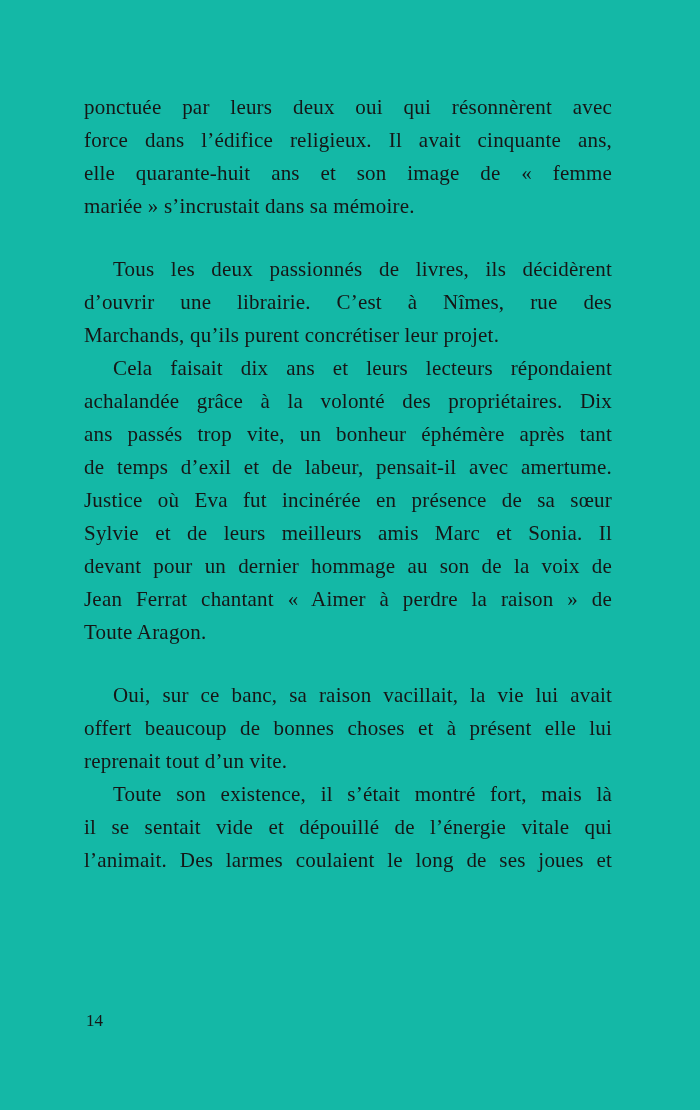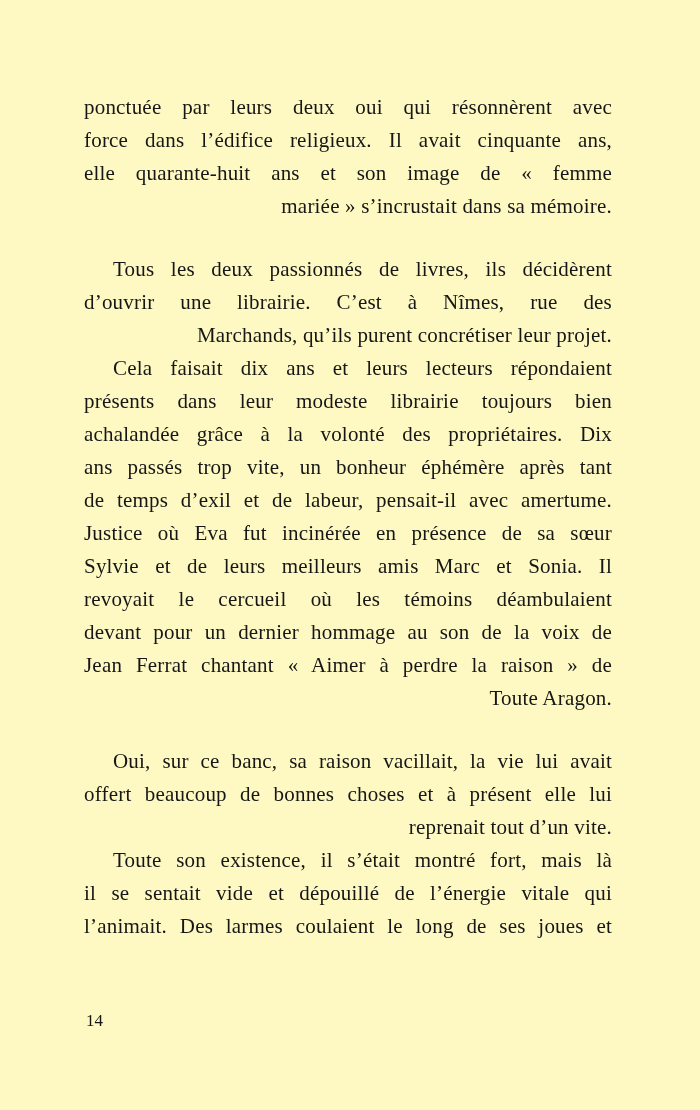--- a/index.html
+++ b/index.html
@@ -4,21 +4,21 @@
 <style>
   html, body {
     margin: 0;
     padding: 0;
     background: #ffffff;
   }
   .book-page {
     position: relative;
     width: 700px;
     height: 1110px;
-    background: #fef9c3;
+    background: #14b8a6;
     font-family: "Liberation Serif", "DejaVu Serif", serif;
     color: #161616;
     overflow: hidden;
   }
   .text-block {
     position: absolute;
     left: 84px;
     top: 91px;
     width: 528px;
   }
@@ -32,21 +32,21 @@
   .line {
     height: 33px;
     line-height: 33px;
     font-size: 21px;
     letter-spacing: 0.2px;
     overflow: hidden;
     text-align: justify;
     text-align-last: justify;
   }
   .line.last {
-    text-align: right;
+    text-align: left;
     text-align-last: auto;
   }
   .line.indent {
     padding-left: 29px;
   }
   .folio {
     position: absolute;
     left: 86px;
     top: 1004px;
     height: 33px;
@@ -65,27 +65,25 @@
         <div class="line">elle quarante-huit ans et son image de « femme</div>
         <div class="line last">mariée » s’incrustait dans sa mémoire.</div>
       </div>
       <div class="paragraph space-before">
         <div class="line indent">Tous les deux passionnés de livres, ils décidèrent</div>
         <div class="line">d’ouvrir une librairie. C’est à Nîmes, rue des</div>
         <div class="line last">Marchands, qu’ils purent concrétiser leur projet.</div>
       </div>
       <div class="paragraph">
         <div class="line indent">Cela faisait dix ans et leurs lecteurs répondaient</div>
-        <div class="line">présents dans leur modeste librairie toujours bien</div>
         <div class="line">achalandée grâce à la volonté des propriétaires. Dix</div>
         <div class="line">ans passés trop vite, un bonheur éphémère après tant</div>
         <div class="line">de temps d’exil et de labeur, pensait-il avec amertume.</div>
         <div class="line">Justice où Eva fut incinérée en présence de sa sœur</div>
         <div class="line">Sylvie et de leurs meilleurs amis Marc et Sonia. Il</div>
-        <div class="line">revoyait le cercueil où les témoins déambulaient</div>
         <div class="line">devant pour un dernier hommage au son de la voix de</div>
         <div class="line">Jean Ferrat chantant « Aimer à perdre la raison » de</div>
         <div class="line last">Toute Aragon.</div>
       </div>
       <div class="paragraph space-before">
         <div class="line indent">Oui, sur ce banc, sa raison vacillait, la vie lui avait</div>
         <div class="line">offert beaucoup de bonnes choses et à présent elle lui</div>
         <div class="line last">reprenait tout d’un vite.</div>
       </div>
       <div class="paragraph">

